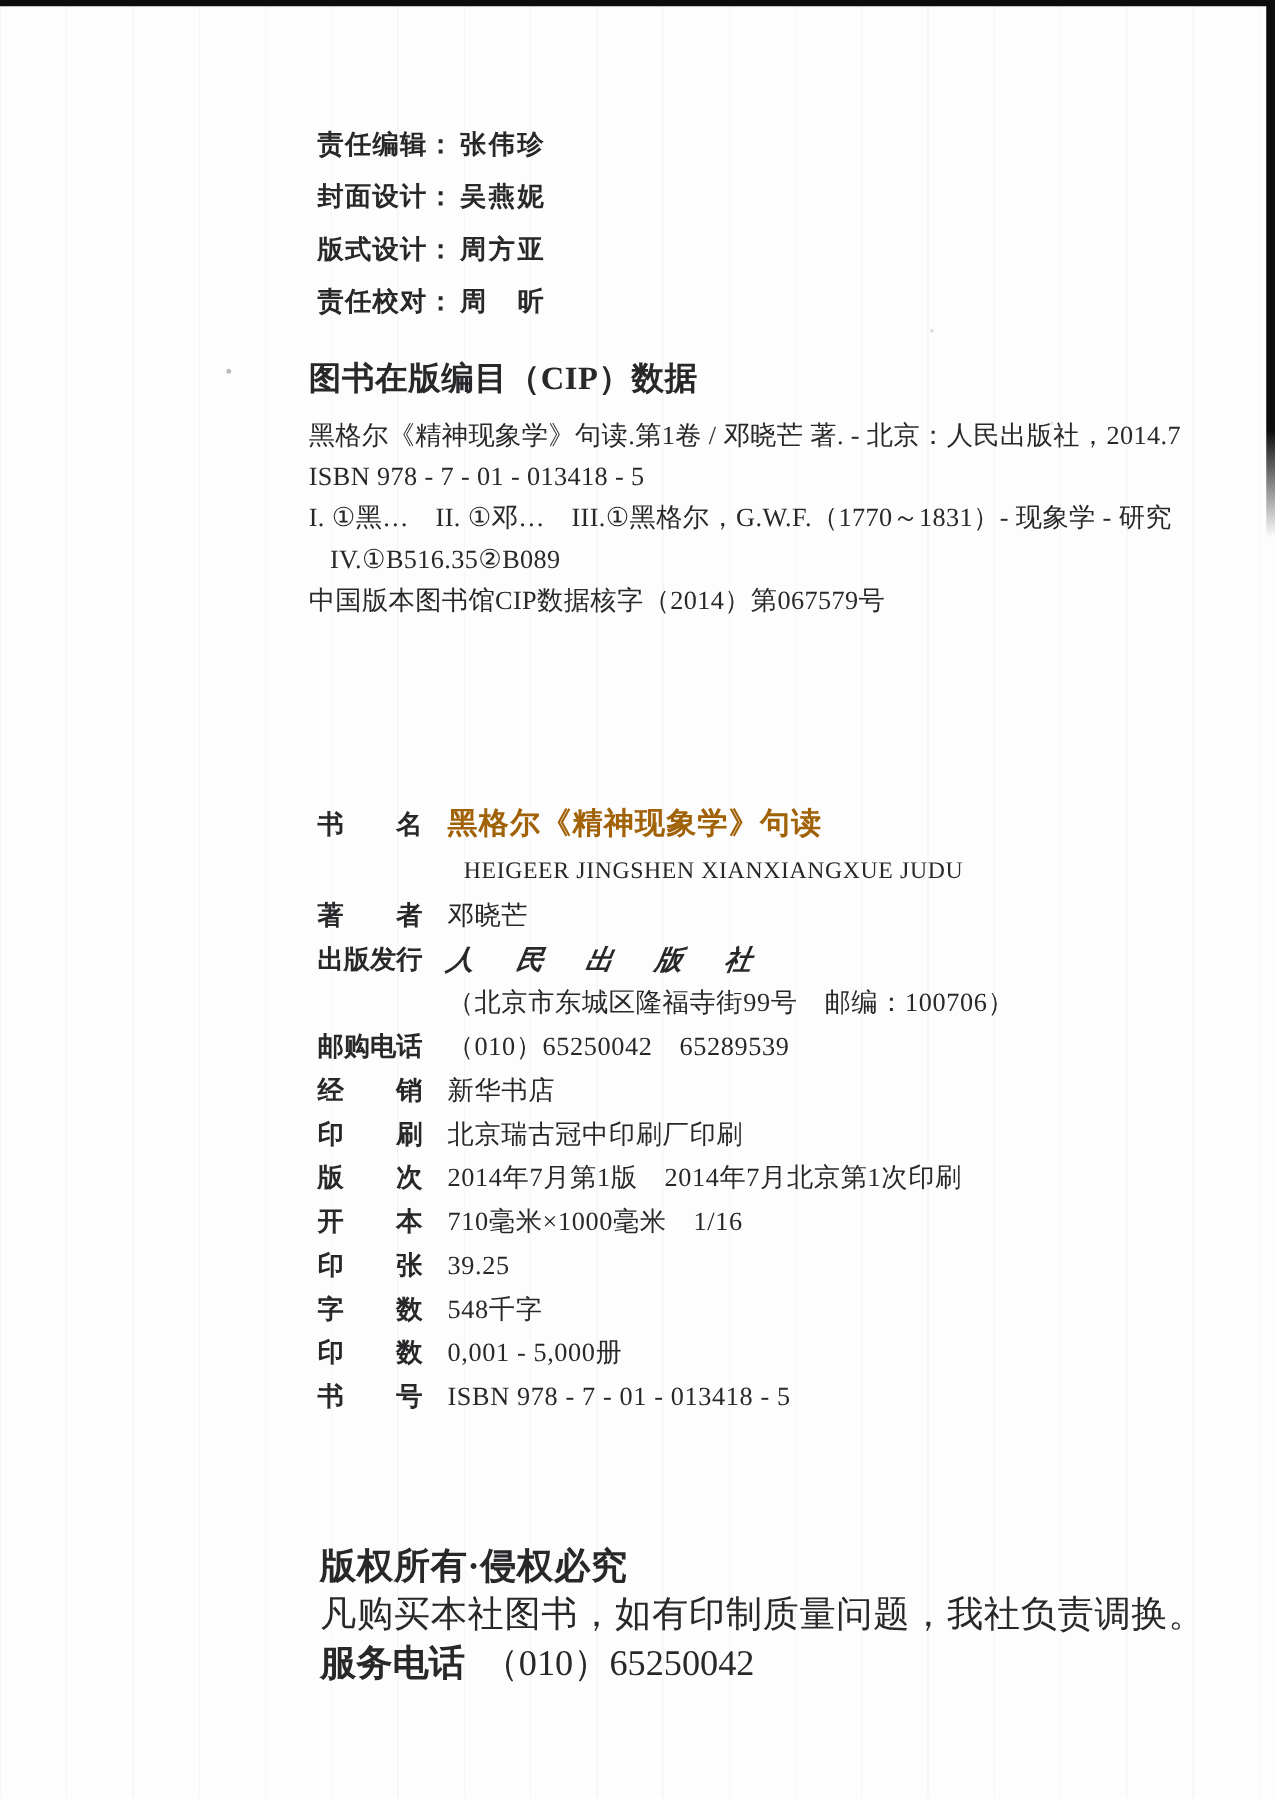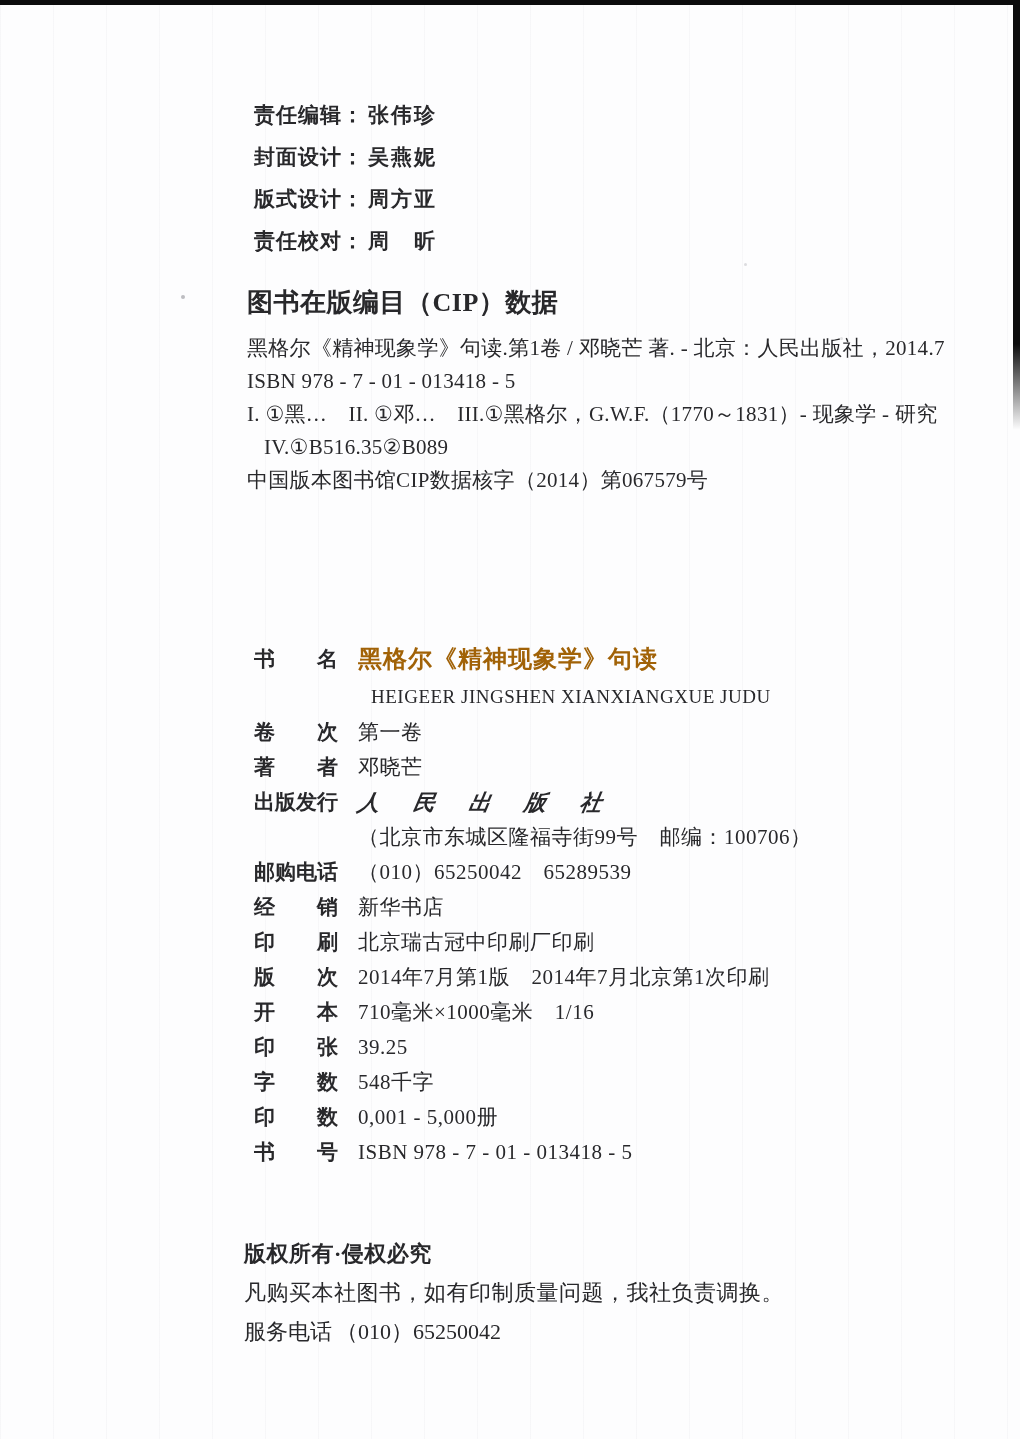--- a/index.html
+++ b/index.html
@@ -53,25 +53,25 @@
     font-weight:700; font-size:24px; letter-spacing:1px; color:#a16207;
   }
   .row-pinyin { line-height:37px;gap:13px; }
   .row-pinyin .row-value { font-size:19px; letter-spacing:0.5px; }
   .script-logo {
     display:inline-block; font-style:italic; font-weight:600;
     letter-spacing:14px; transform:skewX(-10deg); font-size:22px;
   }
 
   
-  .footer { position:absolute; left:244px; top:1234px; font-size:22px; }
+  .footer { position:absolute; left:256px; top:1234px; font-size:29px; }
   .footer p { line-height:39px; letter-spacing:0.5px; }
   .footer .bold { font-weight:700; }
   .service-row { display:flex; line-height:39px; }
-  .service-label { font-weight:400; margin-right:4px; }
+  .service-label { font-weight:700; margin-right:14px; }
 </style>
 </head>
 <body>
 
 <div class="streaks"></div>
 <div class="edge-top"></div>
 <div class="edge-right"></div>
 <div class="speck speck-a"></div>
 <div class="speck speck-b"></div>
 <div class="speck speck-c"></div>
@@ -105,24 +105,20 @@
 </div>
 
 <div class="colophon">
   <div class="row row-title">
     <span class="row-label">书　　名</span>
     <span class="row-value">黑格尔《精神现象学》句读</span>
   </div>
   <div class="row row-pinyin">
     <span class="row-label"></span>
     <span class="row-value">HEIGEER JINGSHEN XIANXIANGXUE JUDU</span>
-  </div>
-  <div class="row">
-    <span class="row-label">卷　　次</span>
-    <span class="row-value">第一卷</span>
   </div>
   <div class="row">
     <span class="row-label">著　　者</span>
     <span class="row-value">邓晓芒</span>
   </div>
   <div class="row">
     <span class="row-label">出版发行</span>
     <span class="row-value script-logo">人 民 出 版 社</span>
   </div>
   <div class="row">

